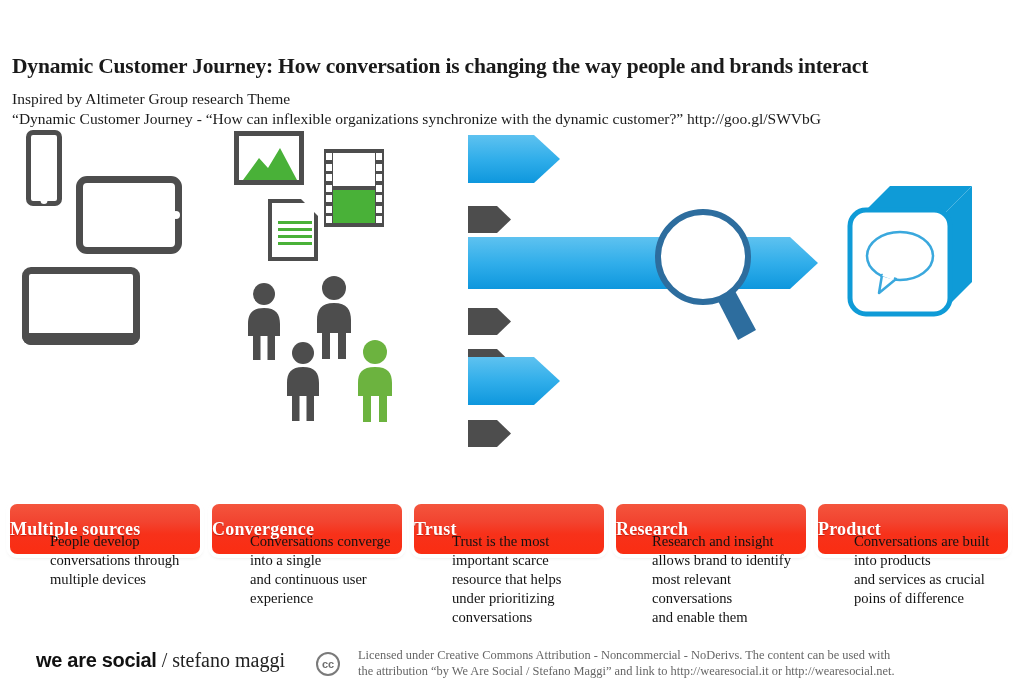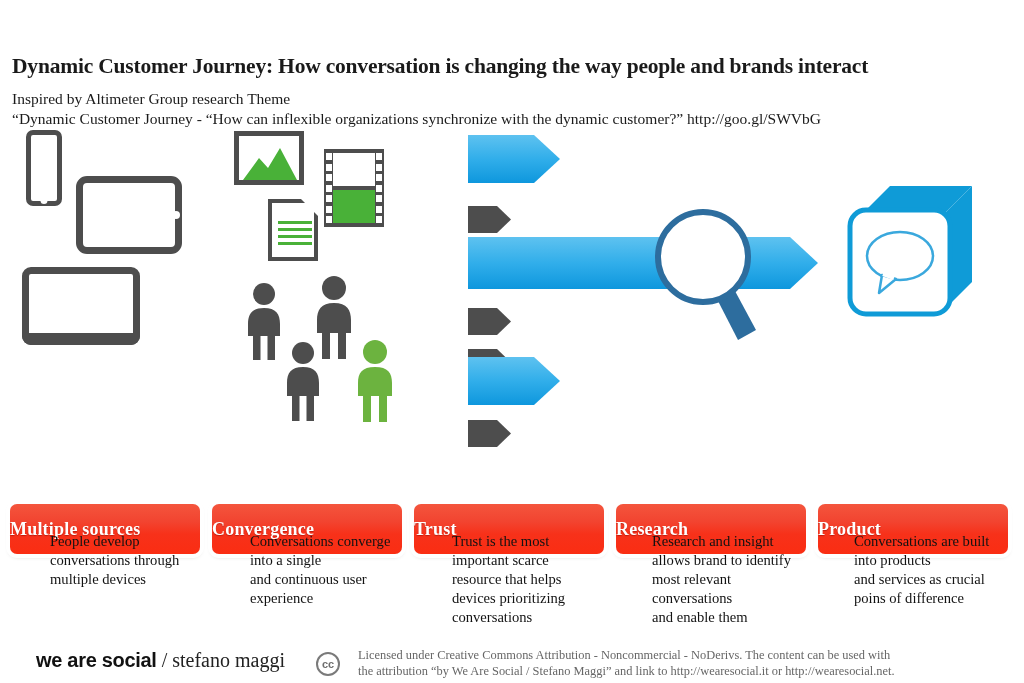--- a/index.html
+++ b/index.html
@@ -448,21 +448,21 @@
   <div class="desc" style="left:222px;">
     <span>Conversations converge</span>
     <span>into a single</span>
     <span>and continuous user</span>
     <span>experience</span>
   </div>
   <div class="desc" style="left:424px;">
     <span>Trust is the most</span>
     <span>important scarce</span>
     <span>resource that helps</span>
-    <span>devices prioritizing</span>
+    <span>under prioritizing</span>
     <span>conversations</span>
   </div>
   <div class="desc" style="left:624px;">
     <span>Research and insight</span>
     <span>allows brand to identify</span>
     <span>most relevant</span>
     <span>conversations</span>
     <span>and enable them</span>
   </div>
   <div class="desc" style="left:826px;">

